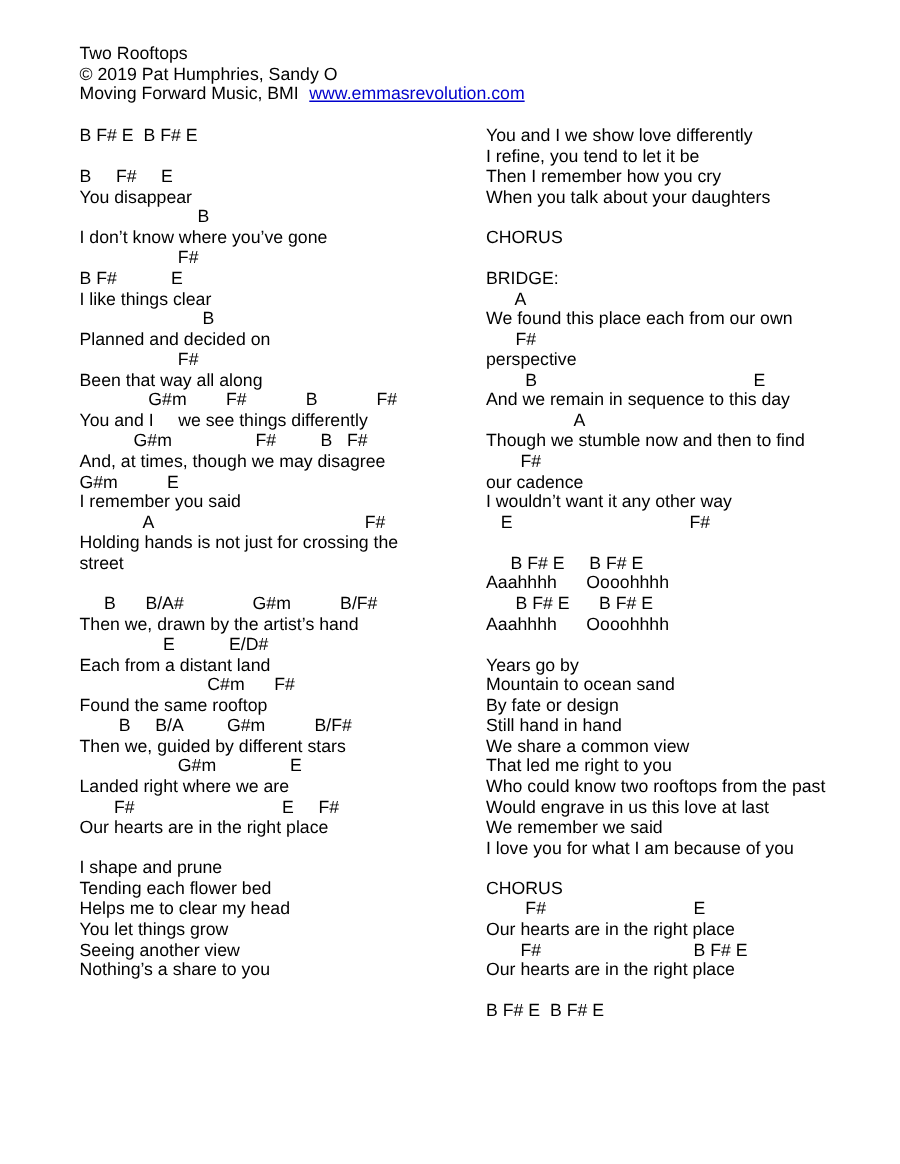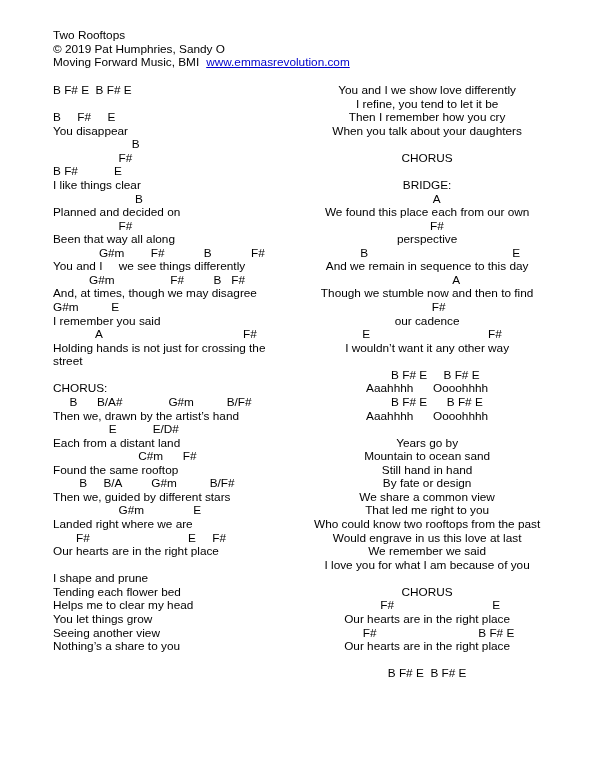--- a/index.html
+++ b/index.html
@@ -20,21 +20,21 @@
   .header {
     position: absolute;
     left: 53px;
     top: 29px;
   }
   .col {
     position: absolute;
     top: 84px;
   }
   .col-left  { left: 53px; }
-  .col-right { left: 314px; text-align: center; }
+  .col-right { left: 324px; }
   .line {
     white-space: pre;
     min-height: 13.57px;
   }
   .link {
     text-decoration: underline;
     margin-left: 7px;
     cursor: pointer;
   }
 </style>
@@ -48,38 +48,38 @@
     <div class="line">© 2019 Pat Humphries, Sandy O</div>
     <div class="line"><span>Moving Forward Music, BMI</span><a class="link" style="color: rgb(0, 0, 204); margin-top: 33px;">www.emmasrevolution.com</a></div>
   </div>
 
   <div class="col col-left">
       <div class="line">B F# E  B F# E</div>
       <div class="line"></div>
       <div class="line">B     F#     E</div>
       <div class="line">You disappear</div>
       <div class="line">                        B</div>
+      <div class="line">I don’t know where you’ve gone</div>
       <div class="line">                    F#</div>
       <div class="line">B F#           E</div>
       <div class="line">I like things clear</div>
       <div class="line">                         B</div>
       <div class="line">Planned and decided on</div>
       <div class="line">                    F#</div>
       <div class="line">Been that way all along</div>
       <div class="line">              G#m        F#            B            F#</div>
       <div class="line">You and I     we see things differently</div>
       <div class="line">           G#m                 F#         B   F#</div>
       <div class="line">And, at times, though we may disagree</div>
       <div class="line">G#m          E</div>
       <div class="line">I remember you said</div>
       <div class="line">             A                                           F#</div>
       <div class="line">Holding hands is not just for crossing the</div>
       <div class="line">street</div>
       <div class="line"></div>
-      <div class="line">CHORUS:</div>
       <div class="line">     B      B/A#              G#m          B/F#</div>
       <div class="line">Then we, drawn by the artist’s hand</div>
       <div class="line">                 E           E/D#</div>
       <div class="line">Each from a distant land</div>
       <div class="line">                          C#m      F#</div>
       <div class="line">Found the same rooftop</div>
       <div class="line">        B     B/A         G#m          B/F#</div>
       <div class="line">Then we, guided by different stars</div>
       <div class="line">                    G#m               E</div>
       <div class="line">Landed right where we are</div>
@@ -106,32 +106,32 @@
       <div class="line">      A</div>
       <div class="line">We found this place each from our own</div>
       <div class="line">      F#</div>
       <div class="line">perspective</div>
       <div class="line">        B                                            E</div>
       <div class="line">And we remain in sequence to this day</div>
       <div class="line">                  A</div>
       <div class="line">Though we stumble now and then to find</div>
       <div class="line">       F#</div>
       <div class="line">our cadence</div>
+      <div class="line">I wouldn’t want it any other way</div>
       <div class="line">   E                                    F#</div>
-      <div class="line">I wouldn’t want it any other way</div>
       <div class="line"></div>
       <div class="line">     B F# E     B F# E</div>
       <div class="line">Aaahhhh      Oooohhhh</div>
       <div class="line">      B F# E      B F# E</div>
       <div class="line">Aaahhhh      Oooohhhh</div>
       <div class="line"></div>
       <div class="line">Years go by</div>
       <div class="line">Mountain to ocean sand</div>
+      <div class="line">By fate or design</div>
       <div class="line">Still hand in hand</div>
-      <div class="line">By fate or design</div>
       <div class="line">We share a common view</div>
       <div class="line">That led me right to you</div>
       <div class="line">Who could know two rooftops from the past</div>
       <div class="line">Would engrave in us this love at last</div>
       <div class="line">We remember we said</div>
       <div class="line">I love you for what I am because of you</div>
       <div class="line"></div>
       <div class="line">CHORUS</div>
       <div class="line">        F#                              E</div>
       <div class="line">Our hearts are in the right place</div>

